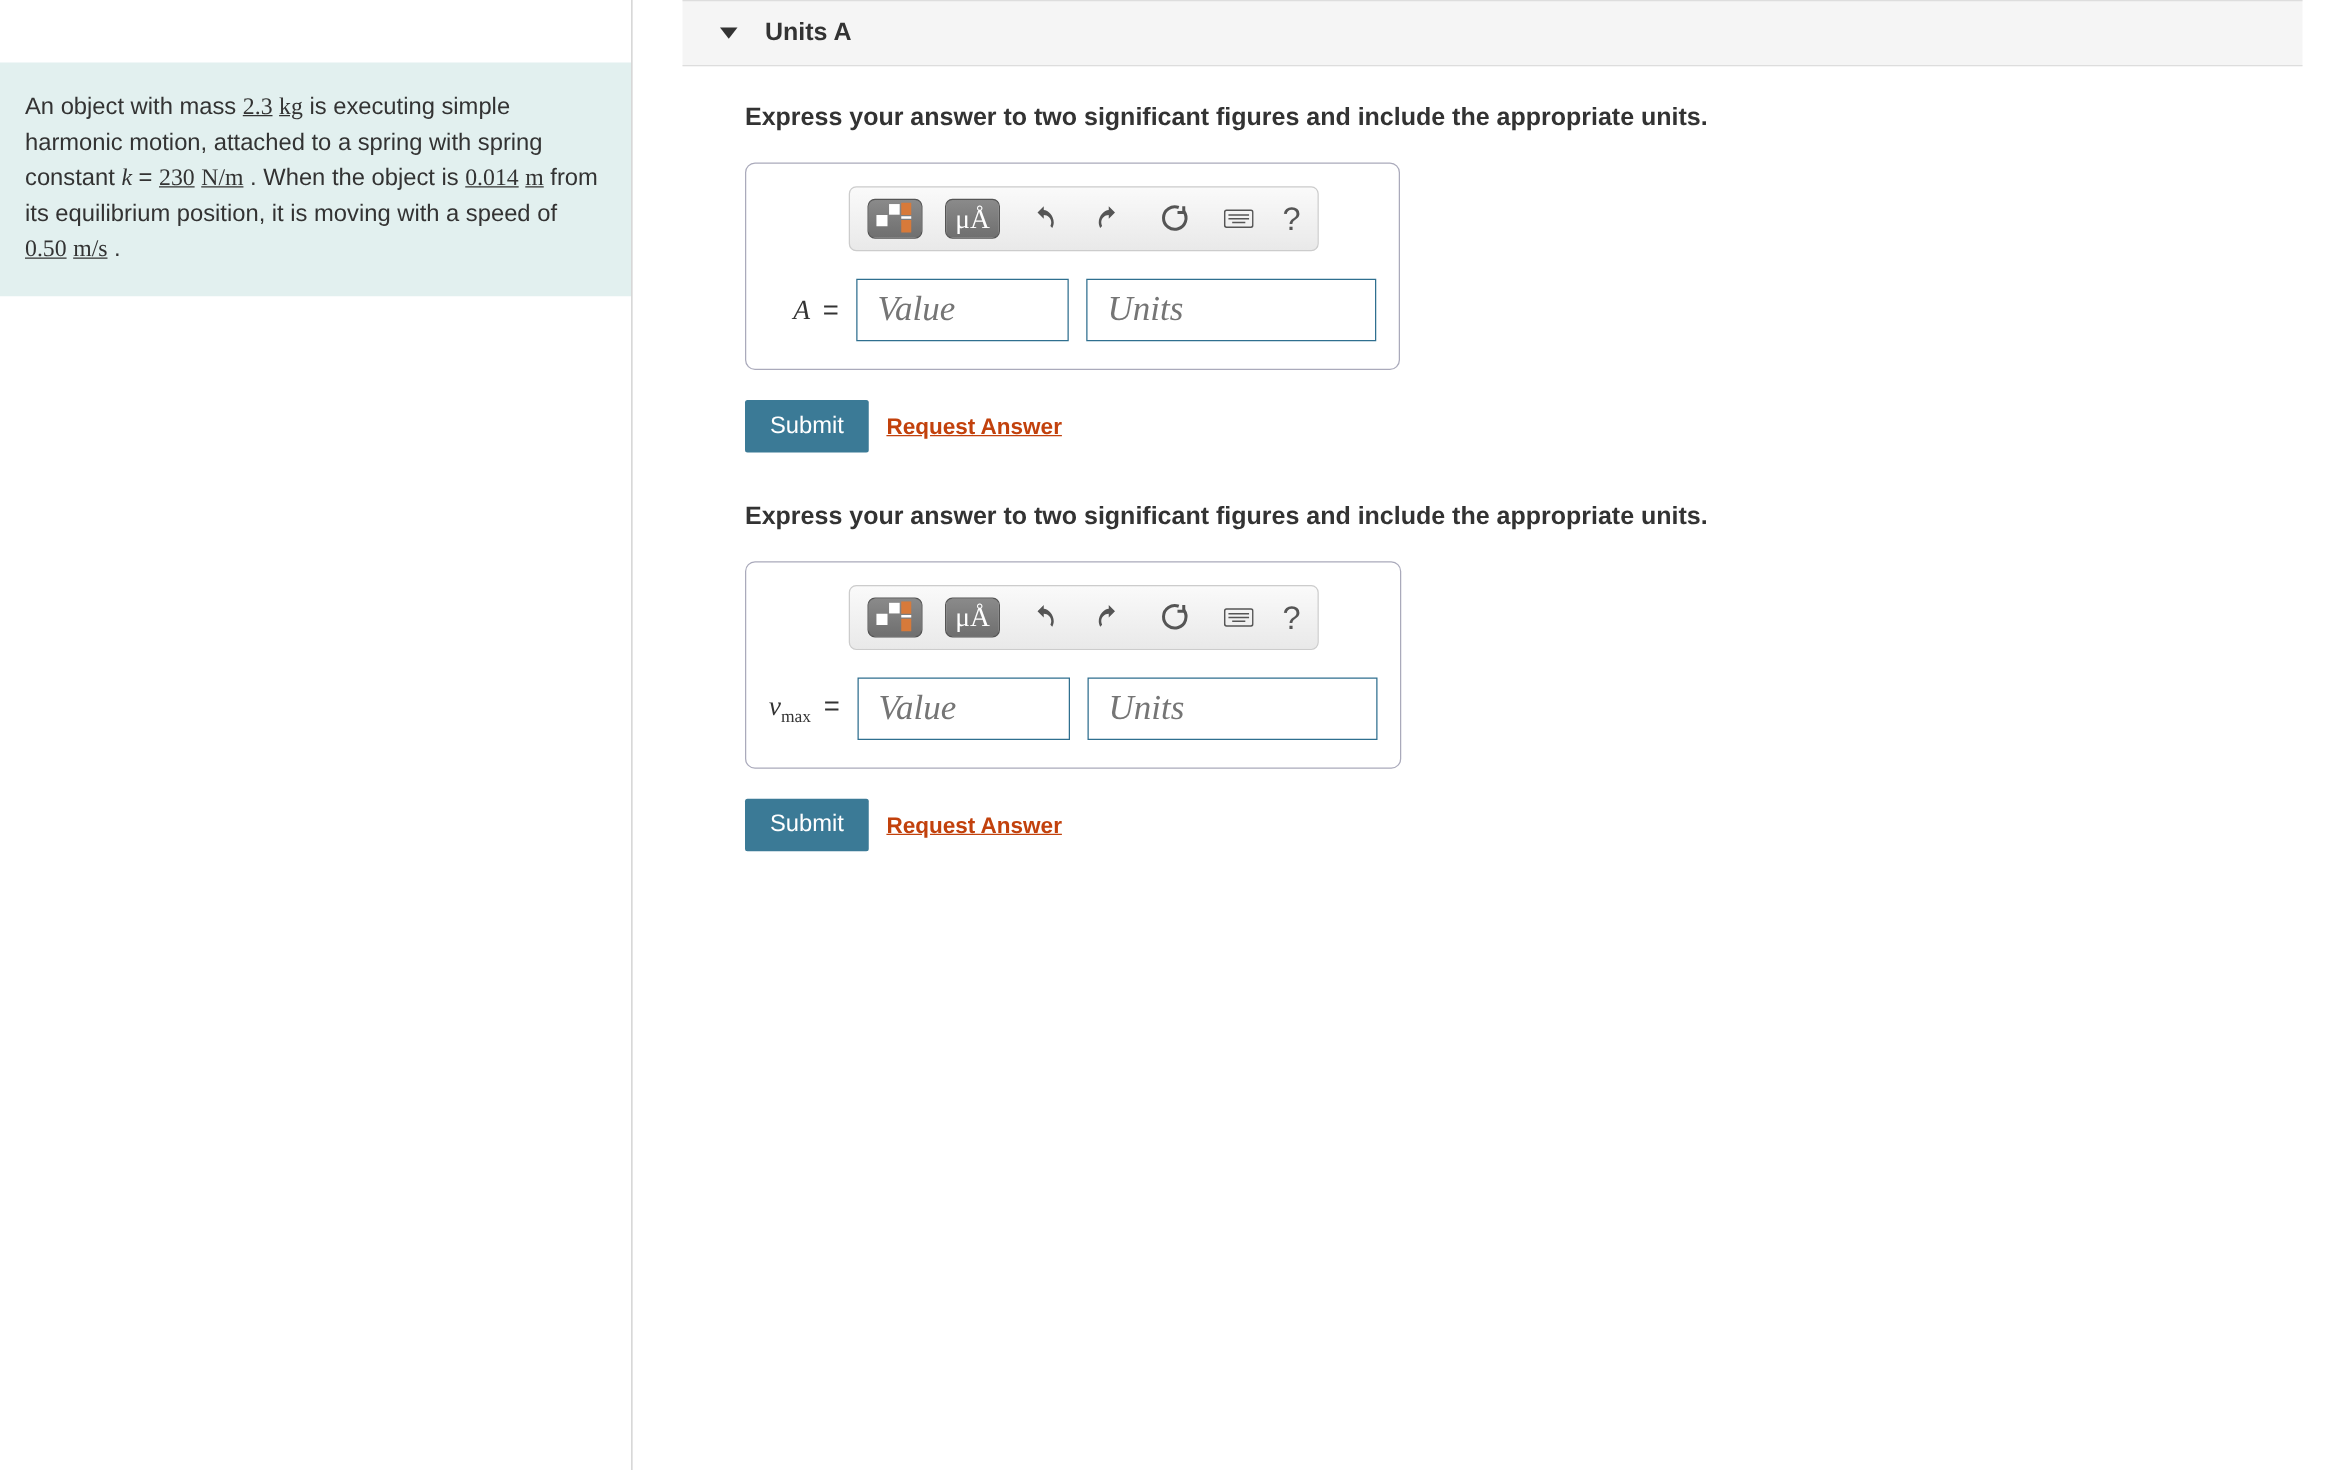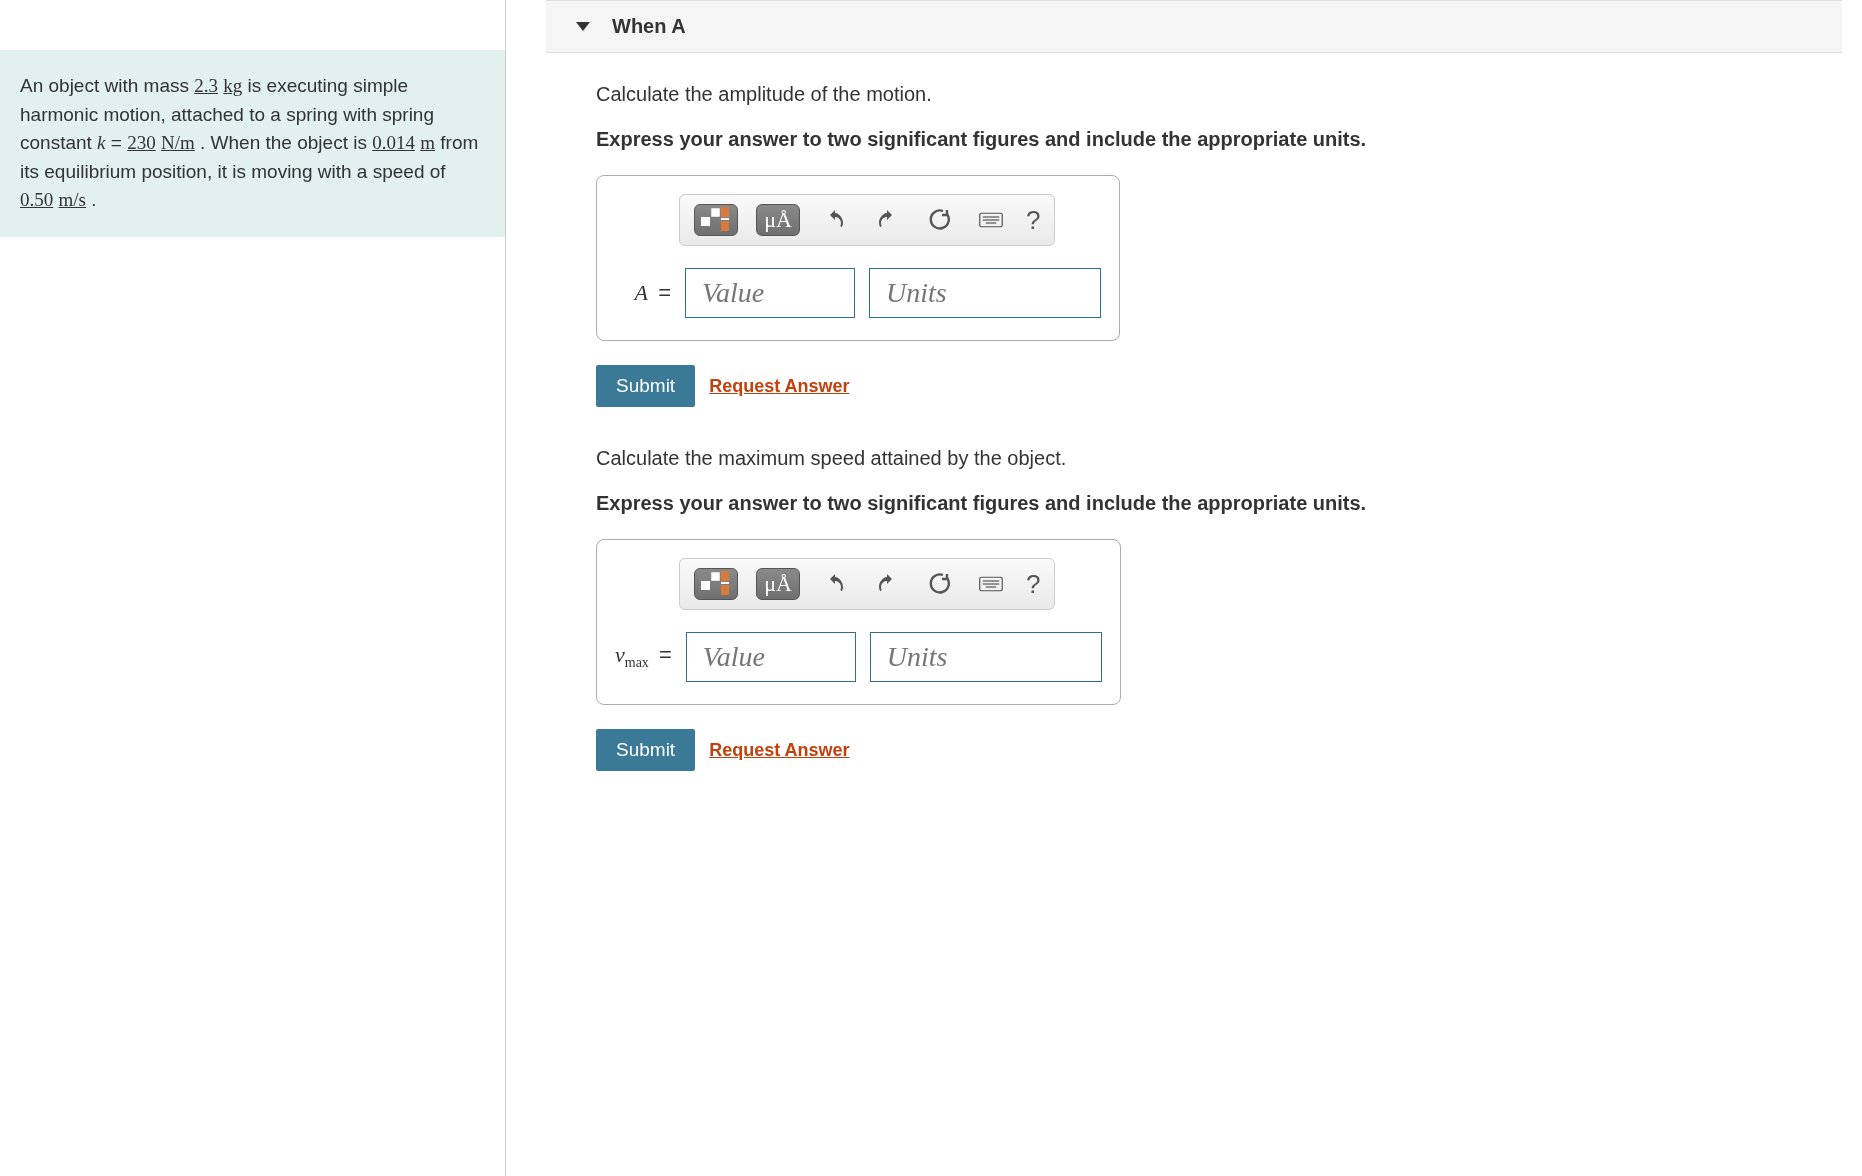--- a/index.html
+++ b/index.html
@@ -165,25 +165,24 @@
       </span>
     </div>
   </div>
 
   <div class="divider"></div>
 
   <div class="right-col">
 
     <div class="part-header part-a-first">
       <div class="caret"></div>
-      <div class="part-title">When A</div>
+      <div class="part-title">Units A</div>
     </div>
 
     <div class="part-body">
-      <div class="prompt-text">Calculate the amplitude of the motion.</div>
       <div class="instr">Express your answer to two significant figures and include the appropriate units.</div>
 
       <div class="answer-box">
         <div class="toolbar">
           <div class="tb-btn">
             <svg class="tpl-icon" width="30" height="26" viewBox="0 0 30 26">
               <rect x="0" y="10" width="9" height="9"></rect>
               <rect x="11" y="2" width="7" height="7" fill="none" stroke="#fff" stroke-width="1.5"></rect>
               <rect class="accent" x="20" y="0" width="8" height="10"></rect>
               <rect class="accent" x="20" y="14" width="8" height="10"></rect>
@@ -230,21 +229,20 @@
       </div>
 
       <div class="action-row">
         <button class="submit-btn">Submit</button>
         <a class="request-link">Request Answer</a>
       </div>
     </div>
 
 
     <div class="part-body">
-      <div class="prompt-text">Calculate the maximum speed attained by the object.</div>
       <div class="instr">Express your answer to two significant figures and include the appropriate units.</div>
 
       <div class="answer-box">
         <div class="toolbar">
           <div class="tb-btn">
             <svg class="tpl-icon" width="30" height="26" viewBox="0 0 30 26">
               <rect x="0" y="10" width="9" height="9"></rect>
               <rect x="11" y="2" width="7" height="7" fill="none" stroke="#fff" stroke-width="1.5"></rect>
               <rect class="accent" x="20" y="0" width="8" height="10"></rect>
               <rect class="accent" x="20" y="14" width="8" height="10"></rect>

